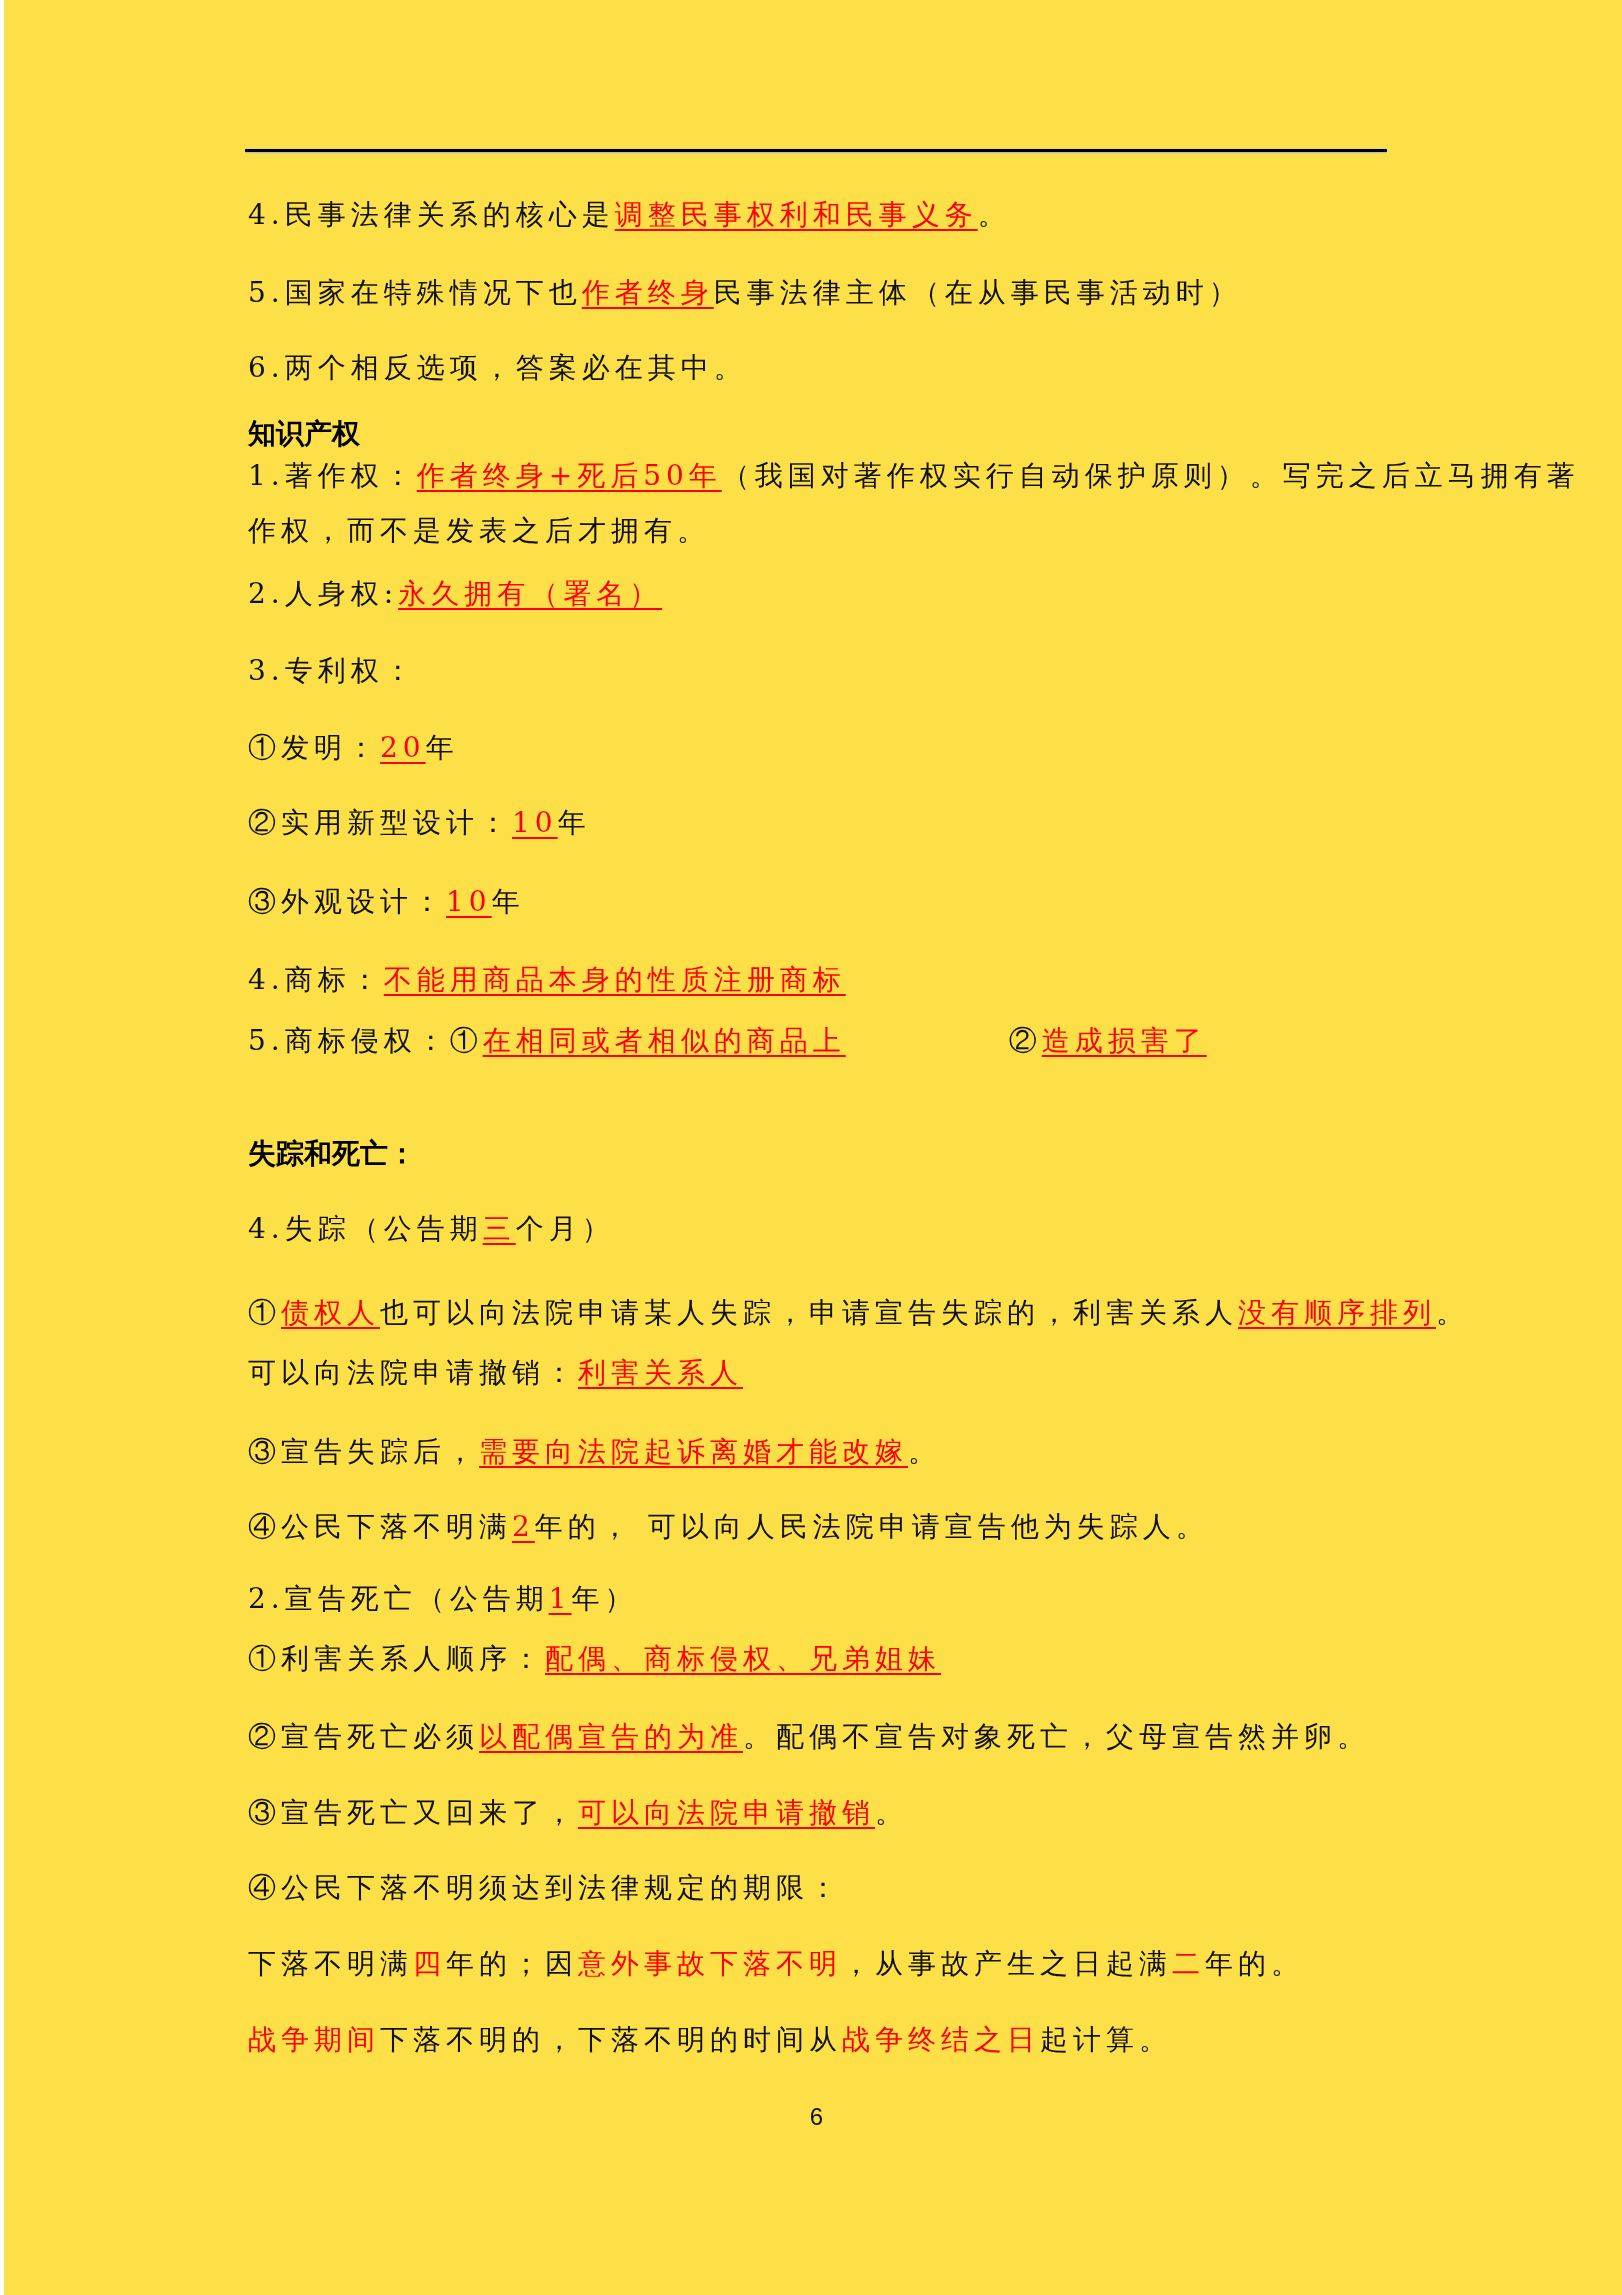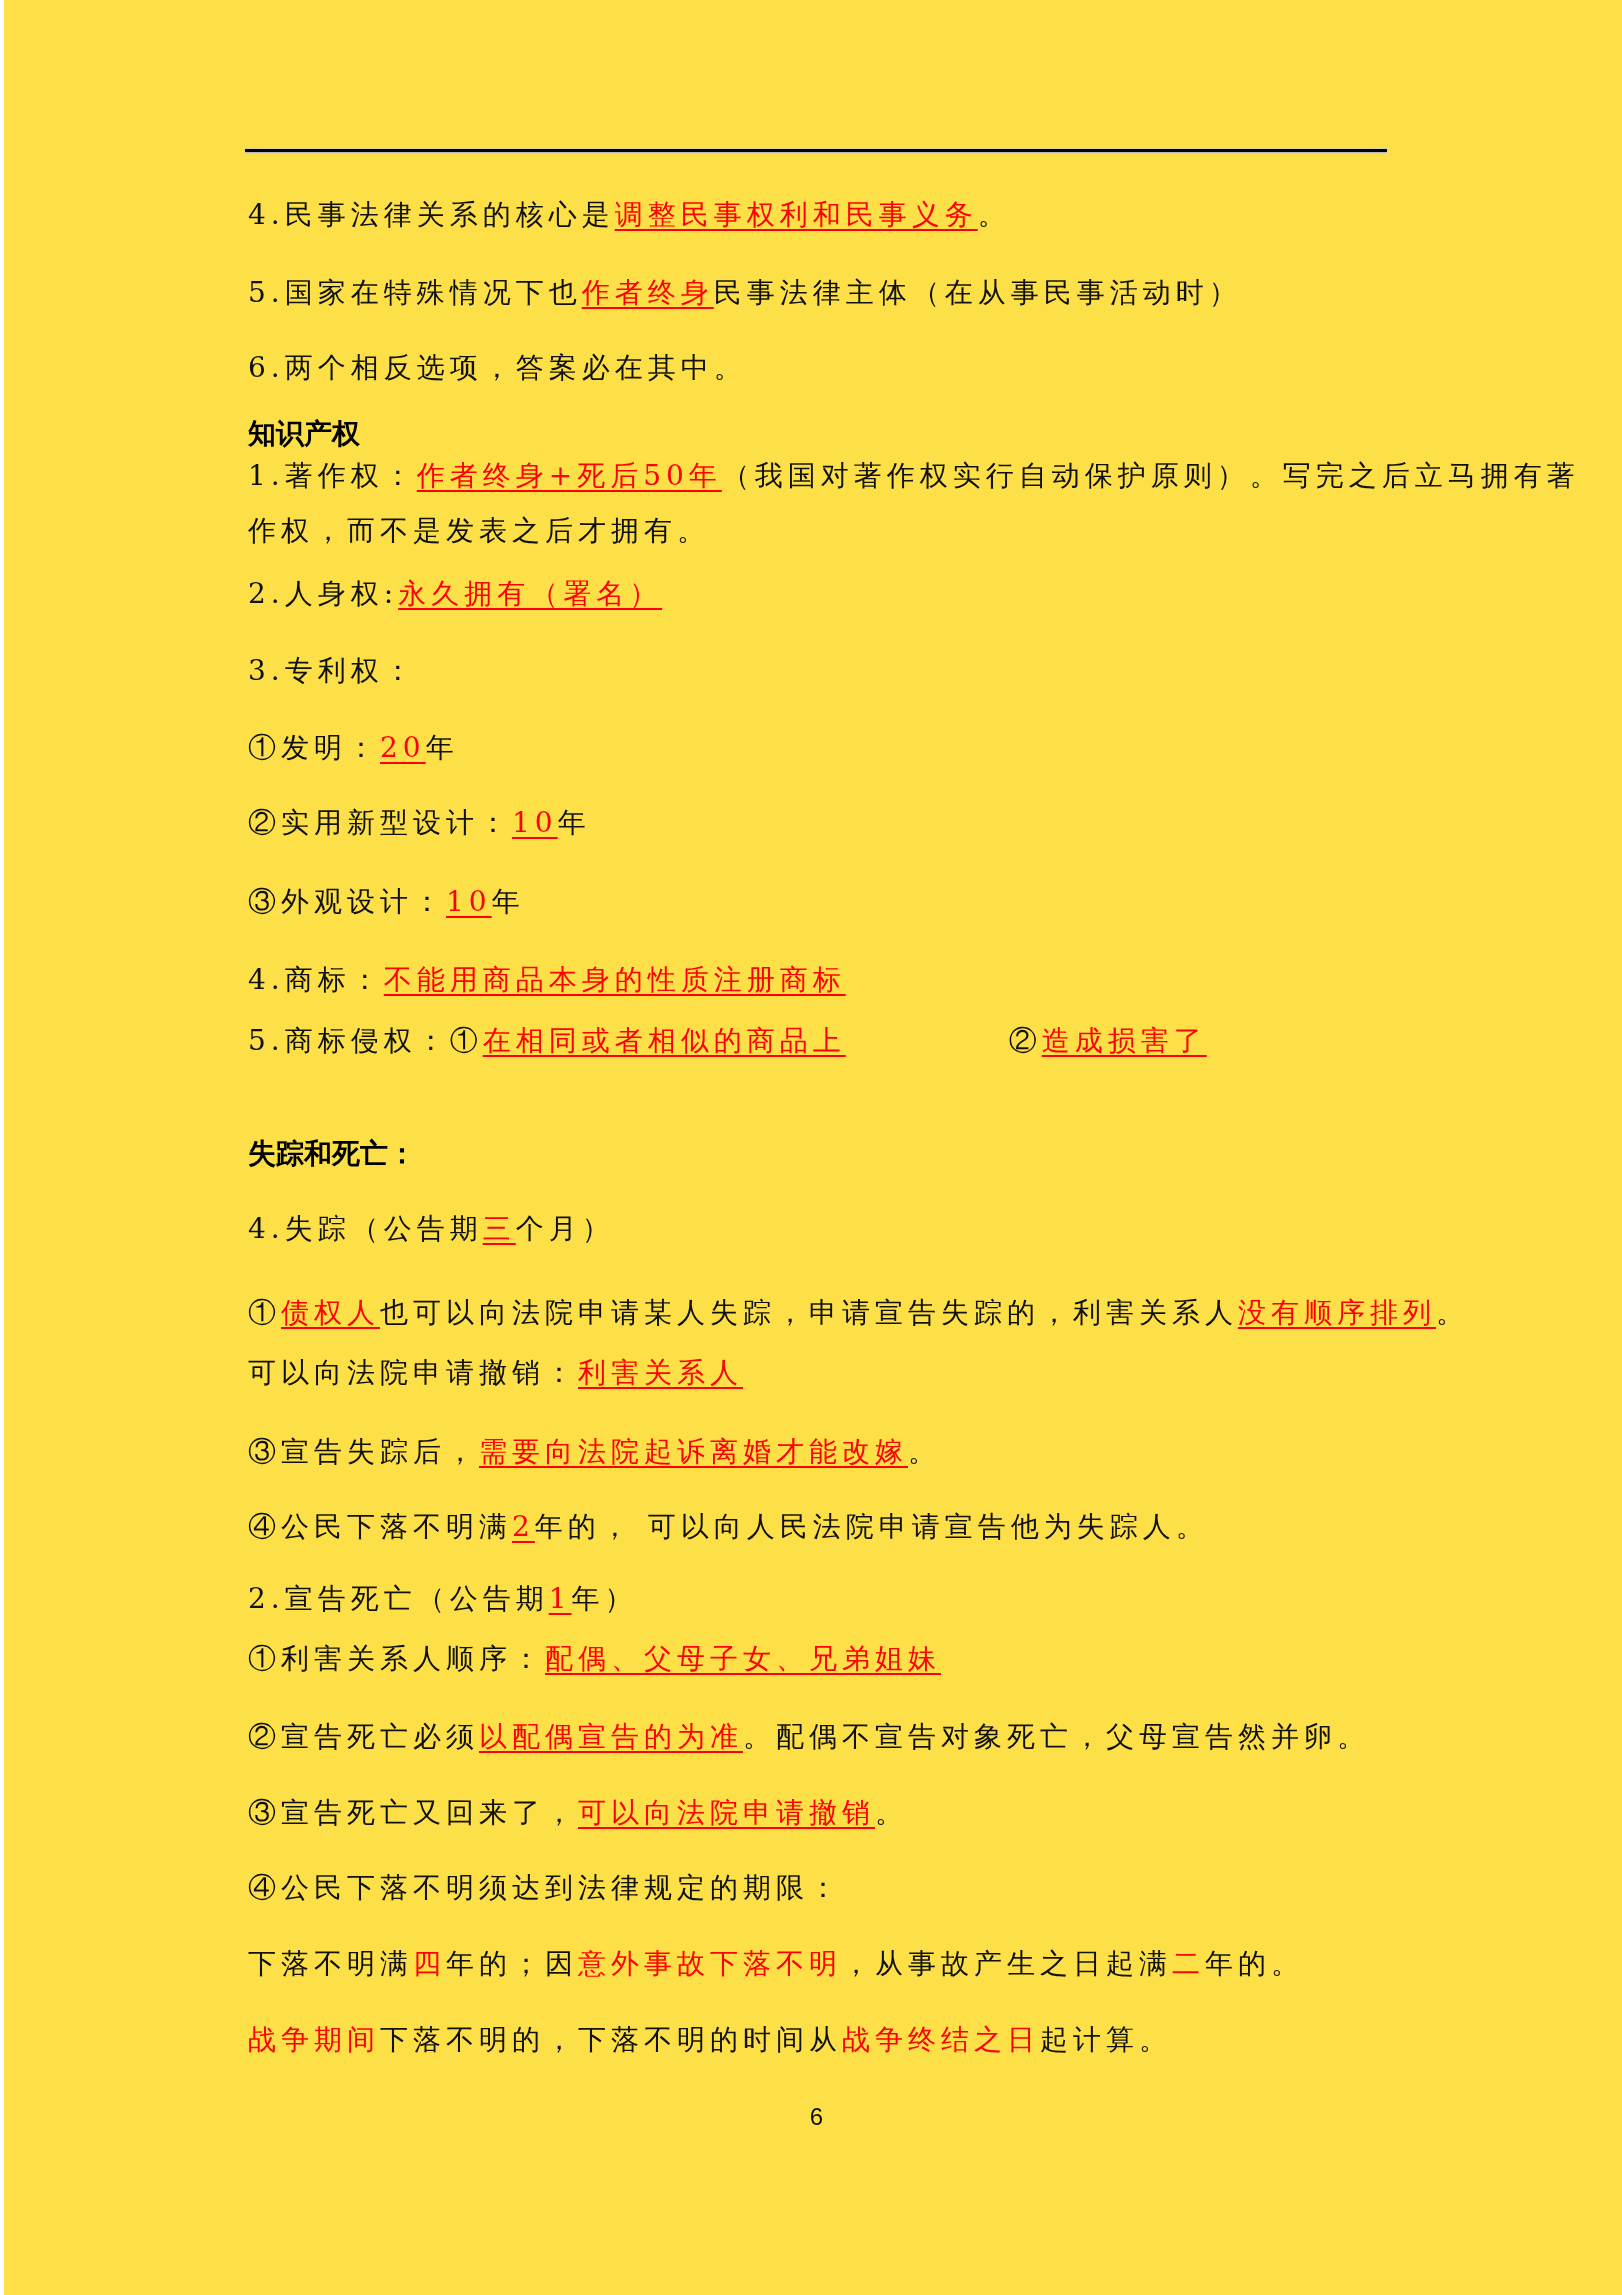--- a/index.html
+++ b/index.html
@@ -47,21 +47,21 @@
       <div class="line" style="top: 884px;"><span class="seg">③外观设计：</span><span class="seg red ul">10</span><span class="seg">年</span></div>
       <div class="line" style="top: 962px;"><span class="seg">4.商标：</span><span class="seg red ul">不能用商品本身的性质注册商标</span></div>
       <div class="line" style="top: 1023px;"><span class="seg">5.商标侵权：①</span><span class="seg red ul">在相同或者相似的商品上</span><span class="tab-gap"></span><span class="seg">②</span><span class="seg red ul">造成损害了</span></div>
       <div class="line heading" style="top: 1136px; text-align: center;"><span class="seg">失踪和死亡：</span></div>
       <div class="line" style="top: 1211px;"><span class="seg">4.失踪（公告期</span><span class="seg red ul">三</span><span class="seg">个月）</span></div>
       <div class="line" style="top: 1295px;"><span class="seg">①</span><span class="seg red ul">债权人</span><span class="seg">也可以向法院申请某人失踪，申请宣告失踪的，利害关系人</span><span class="seg red ul">没有顺序排列</span><span class="seg">。</span></div>
       <div class="line" style="top: 1355px;"><span class="seg">可以向法院申请撤销：</span><span class="seg red ul">利害关系人</span></div>
       <div class="line" style="top: 1434px;"><span class="seg">③宣告失踪后，</span><span class="seg red ul">需要向法院起诉离婚才能改嫁</span><span class="seg">。</span></div>
       <div class="line" style="top: 1509px;"><span class="seg">④公民下落不明满</span><span class="seg red ul">2</span><span class="seg">年的， 可以向人民法院申请宣告他为失踪人。</span></div>
       <div class="line" style="top: 1581px;"><span class="seg">2.宣告死亡（公告期</span><span class="seg red ul">1</span><span class="seg">年）</span></div>
-      <div class="line" style="top: 1641px;"><span class="seg">①利害关系人顺序：</span><span class="seg red ul">配偶、父母子女、兄弟姐妹</span></div>
+      <div class="line" style="top: 1641px;"><span class="seg">①利害关系人顺序：</span><span class="seg red ul">配偶、商标侵权、兄弟姐妹</span></div>
       <div class="line" style="top: 1719px;"><span class="seg">②宣告死亡必须</span><span class="seg red ul">以配偶宣告的为准</span><span class="seg">。配偶不宣告对象死亡，父母宣告然并卵。</span></div>
       <div class="line" style="top: 1795px;"><span class="seg">③宣告死亡又回来了，</span><span class="seg red ul">可以向法院申请撤销</span><span class="seg">。</span></div>
       <div class="line" style="top: 1870px;"><span class="seg">④公民下落不明须达到法律规定的期限：</span></div>
       <div class="line" style="top: 1946px;"><span class="seg">下落不明满</span><span class="seg red">四</span><span class="seg">年的；因</span><span class="seg red">意外事故下落不明</span><span class="seg">，从事故产生之日起满</span><span class="seg red">二</span><span class="seg">年的。</span></div>
       <div class="line" style="top: 2022px;"><span class="seg red">战争期间</span><span class="seg">下落不明的，下落不明的时间从</span><span class="seg red">战争终结之日</span><span class="seg">起计算。</span></div>
     </div>
   <div class="page-number">6</div>
 </div>
 
 

